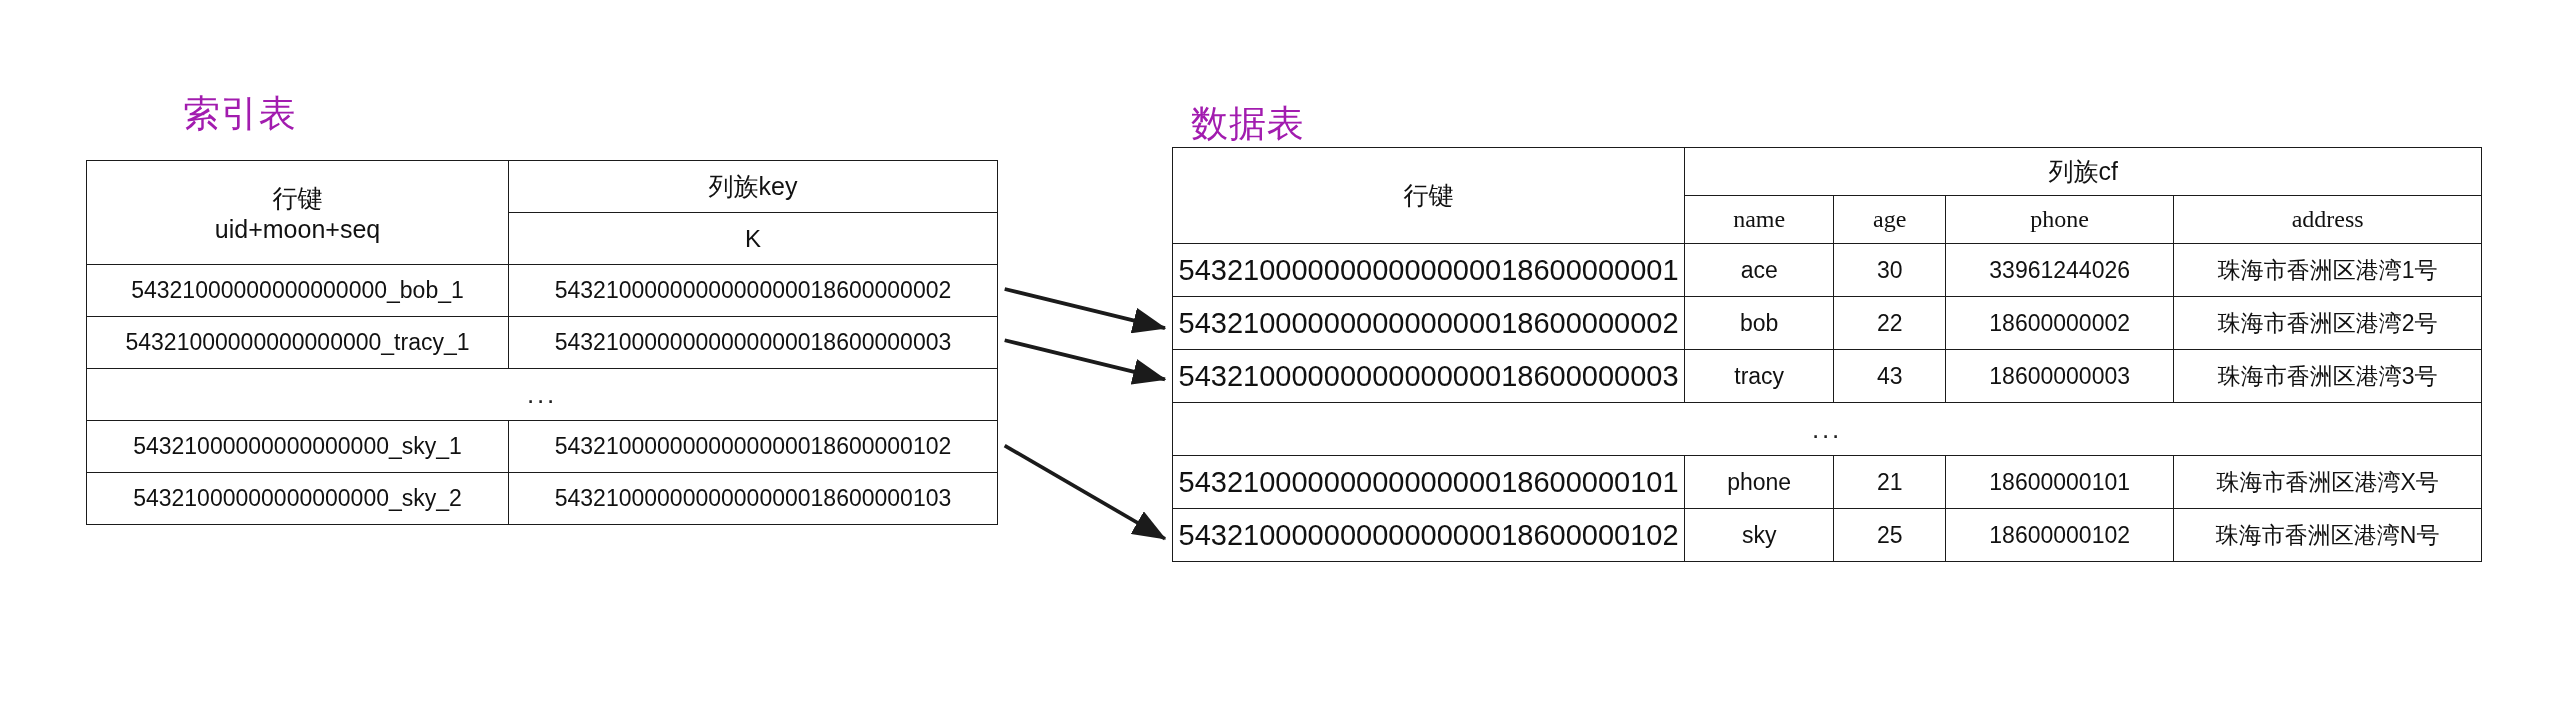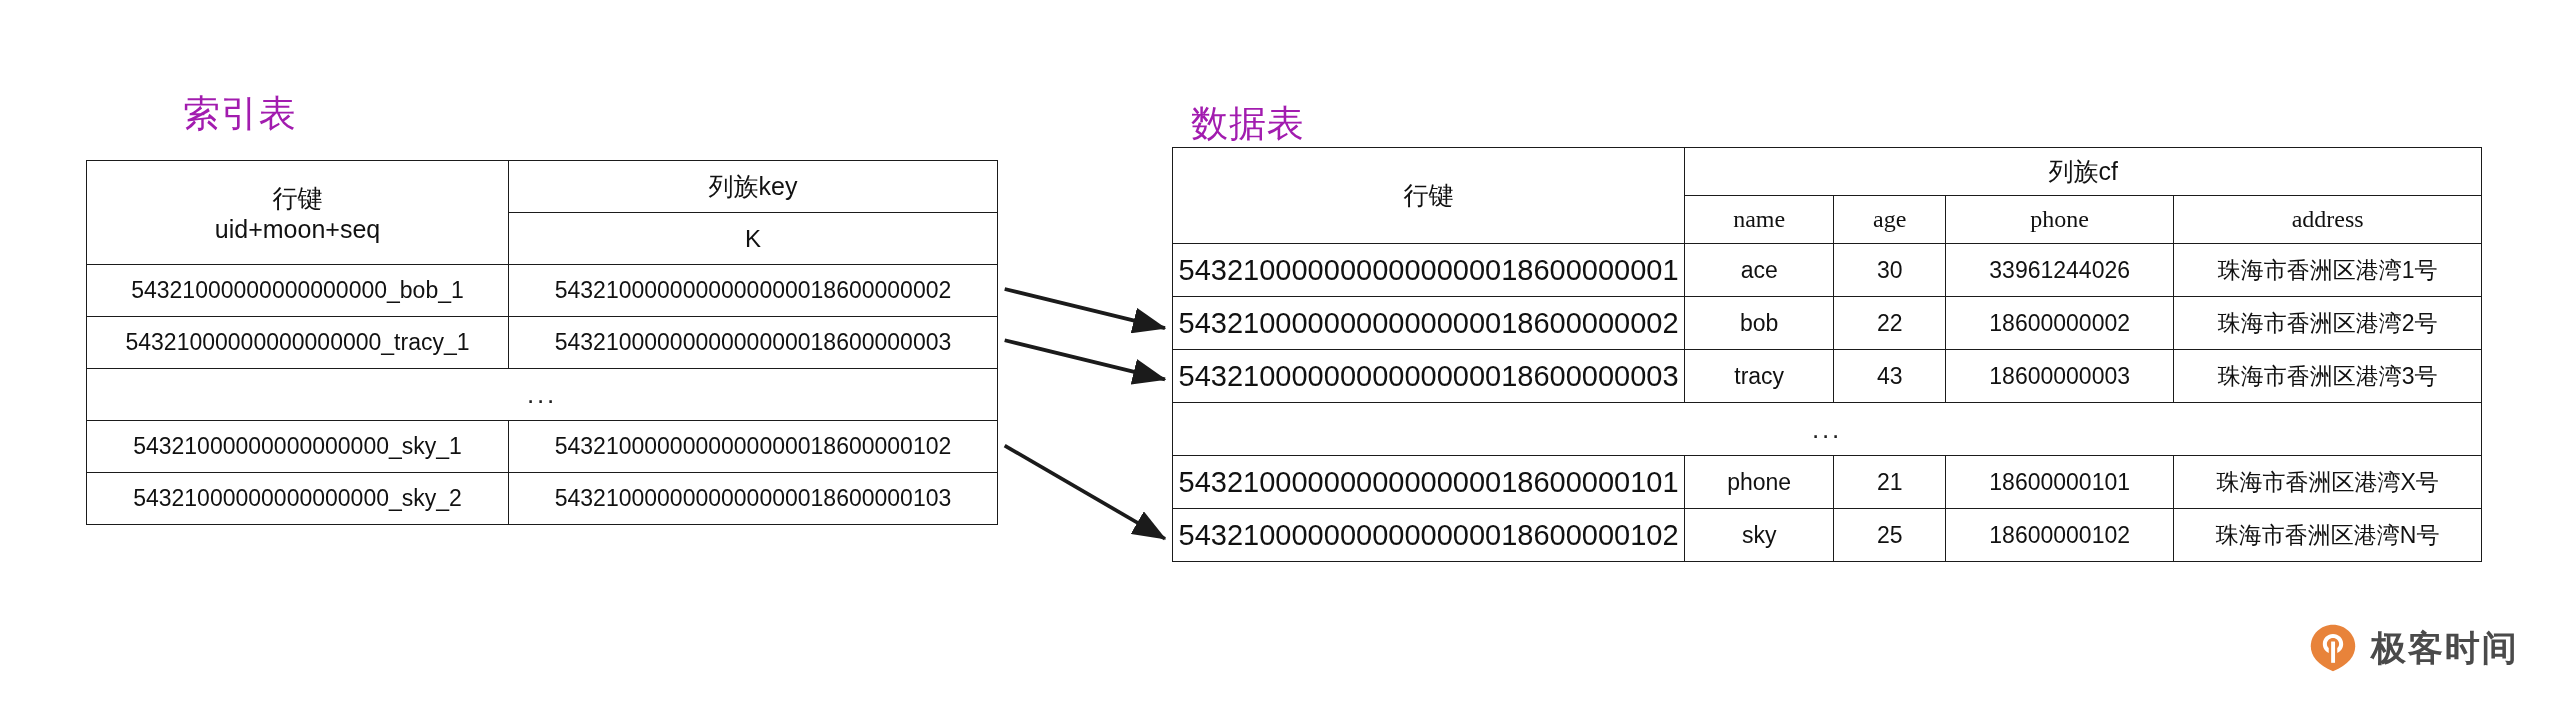--- a/index.html
+++ b/index.html
@@ -237,25 +237,15 @@
     <defs>
       <marker id="arrowhead" markerWidth="9" markerHeight="7" refX="8.6" refY="3.5" orient="auto" markerUnits="strokeWidth">
         <polygon points="0 0, 9 3.5, 0 7" fill="#1b1b1b"></polygon>
       </marker>
     </defs>
     <line x1="1078" y1="310" x2="1250" y2="352" stroke="#1b1b1b" stroke-width="4" marker-end="url(#arrowhead)"></line>
     <line x1="1078" y1="365" x2="1250" y2="407" stroke="#1b1b1b" stroke-width="4" marker-end="url(#arrowhead)"></line>
     <line x1="1078" y1="478" x2="1250" y2="578" stroke="#1b1b1b" stroke-width="4" marker-end="url(#arrowhead)"></line>
   </svg>
 
-  <div id="brand-logo">
-    <span class="mark">
-      <svg width="50" height="50" viewBox="0 0 54 54" xmlns="http://www.w3.org/2000/svg">
-        <path d="M27 2 C13.8 2 3 12.4 3 25.2 C3 35.6 10.4 45.4 27 52 C43.6 45.4 51 35.6 51 25.2 C51 12.4 40.2 2 27 2 Z" fill="#e8833a"></path>
-        <path d="M27 12 C20.9 12 16 16.7 16 22.6 C16 27 18.6 30.7 22.4 32.3 L22.4 26.9 C21.2 25.9 20.4 24.4 20.4 22.6 C20.4 19.1 23.4 16.2 27 16.2 C30.6 16.2 33.6 19.1 33.6 22.6 C33.6 24.4 32.8 25.9 31.6 26.9 L31.6 32.3 C35.4 30.7 38 27 38 22.6 C38 16.7 33.1 12 27 12 Z" fill="#ffffff"></path>
-        <rect x="25" y="20" width="4.2" height="23" fill="#ffffff"></rect>
-      </svg>
-    </span>
-    <span class="wordmark">极客时间</span>
-  </div>
 
 </div>
 
 
 </body></html>

